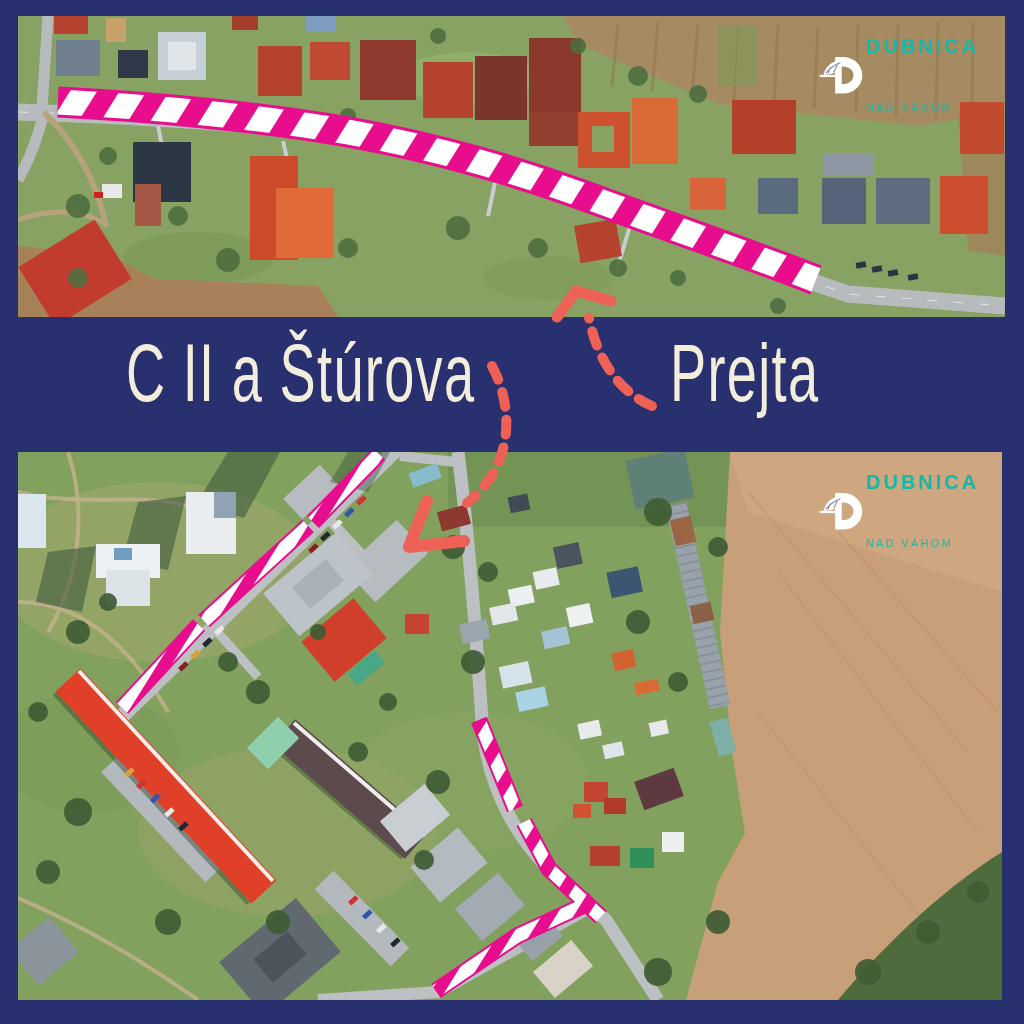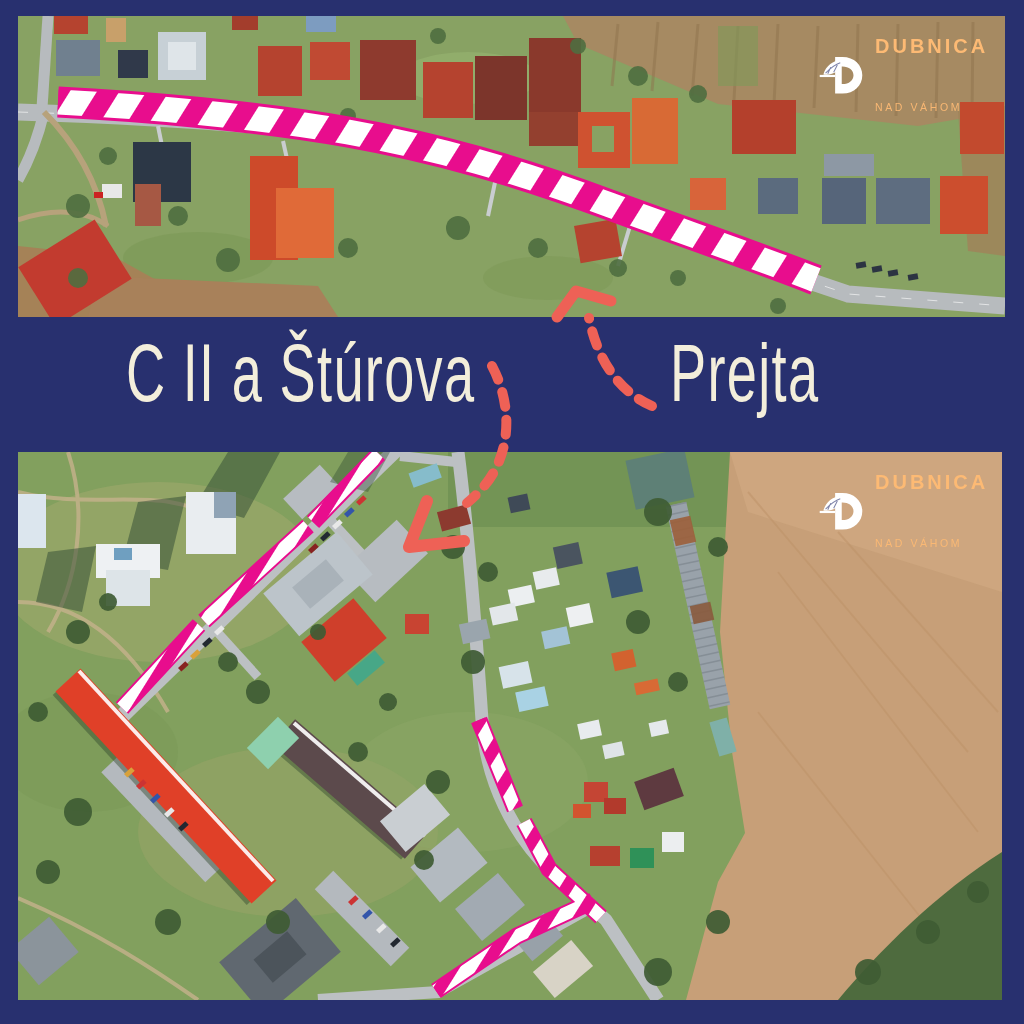--- a/index.html
+++ b/index.html
@@ -7,21 +7,21 @@
           font-family:"Liberation Sans",sans-serif;}
   .photo{position:absolute;overflow:hidden;}
   .photo svg{display:block;}
   .photo-top{left:18px;top:16px;width:987px;height:301px;}
   .photo-bottom{left:18px;top:452px;width:984px;height:548px;}
   .label{position:absolute;color:#f3eedb;font-size:82px;line-height:1.05;font-weight:400;
          letter-spacing:2px;white-space:nowrap;transform:scaleX(0.66);transform-origin:0 0;}
   .label-left{left:126px;top:330px;}
   .label-right{left:670px;top:330px;}
   .arrows{position:absolute;left:0;top:0;pointer-events:none;}
-  .logo{position:absolute;display:flex;align-items:center;gap:9px;color:#fdba74;}
+  .logo{position:absolute;display:flex;align-items:center;color:#14b8a6;}
   .logo-top{left:816px;top:36px;}
   .logo-bottom{left:816px;top:472px;}
   .logo-mark{width:50px;height:47px;flex:0 0 auto;}
   .logo-text{display:flex;flex-direction:column;gap:3px;}
   .logo-title{font-size:20px;font-weight:bold;letter-spacing:3px;line-height:1;}
   .logo-sub{font-size:10.5px;font-weight:400;letter-spacing:2.6px;line-height:1;opacity:.95;margin-top:43px;}
 </style>
 </head>
 <body>
 

